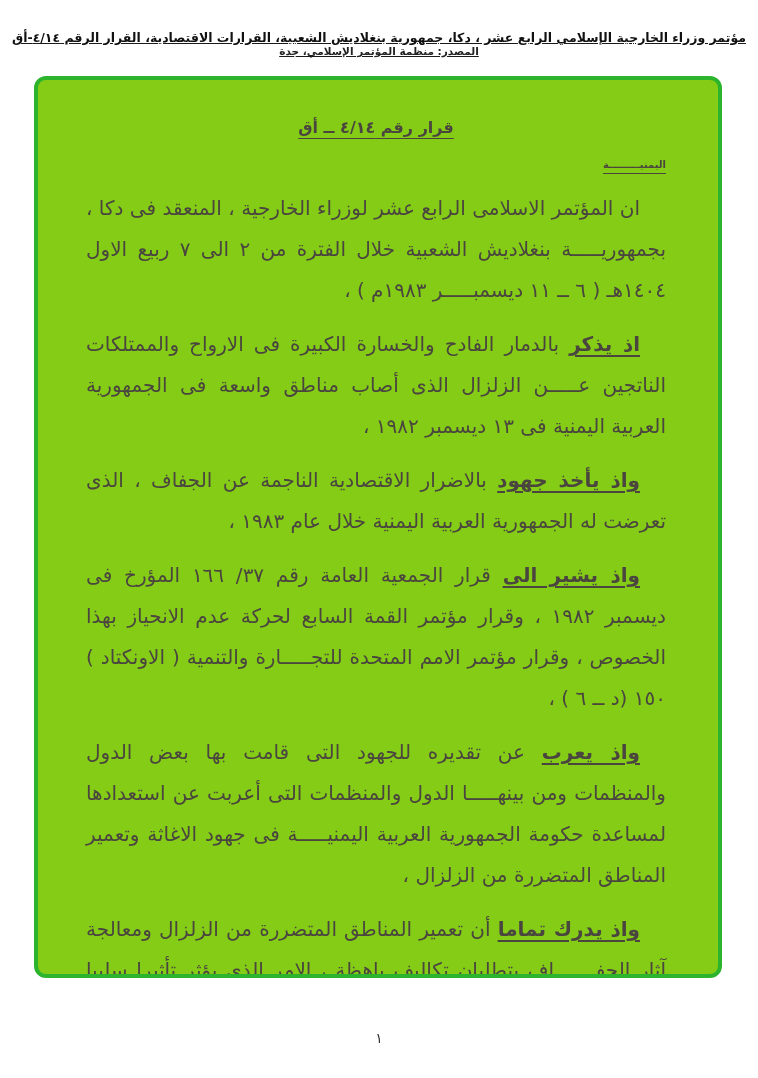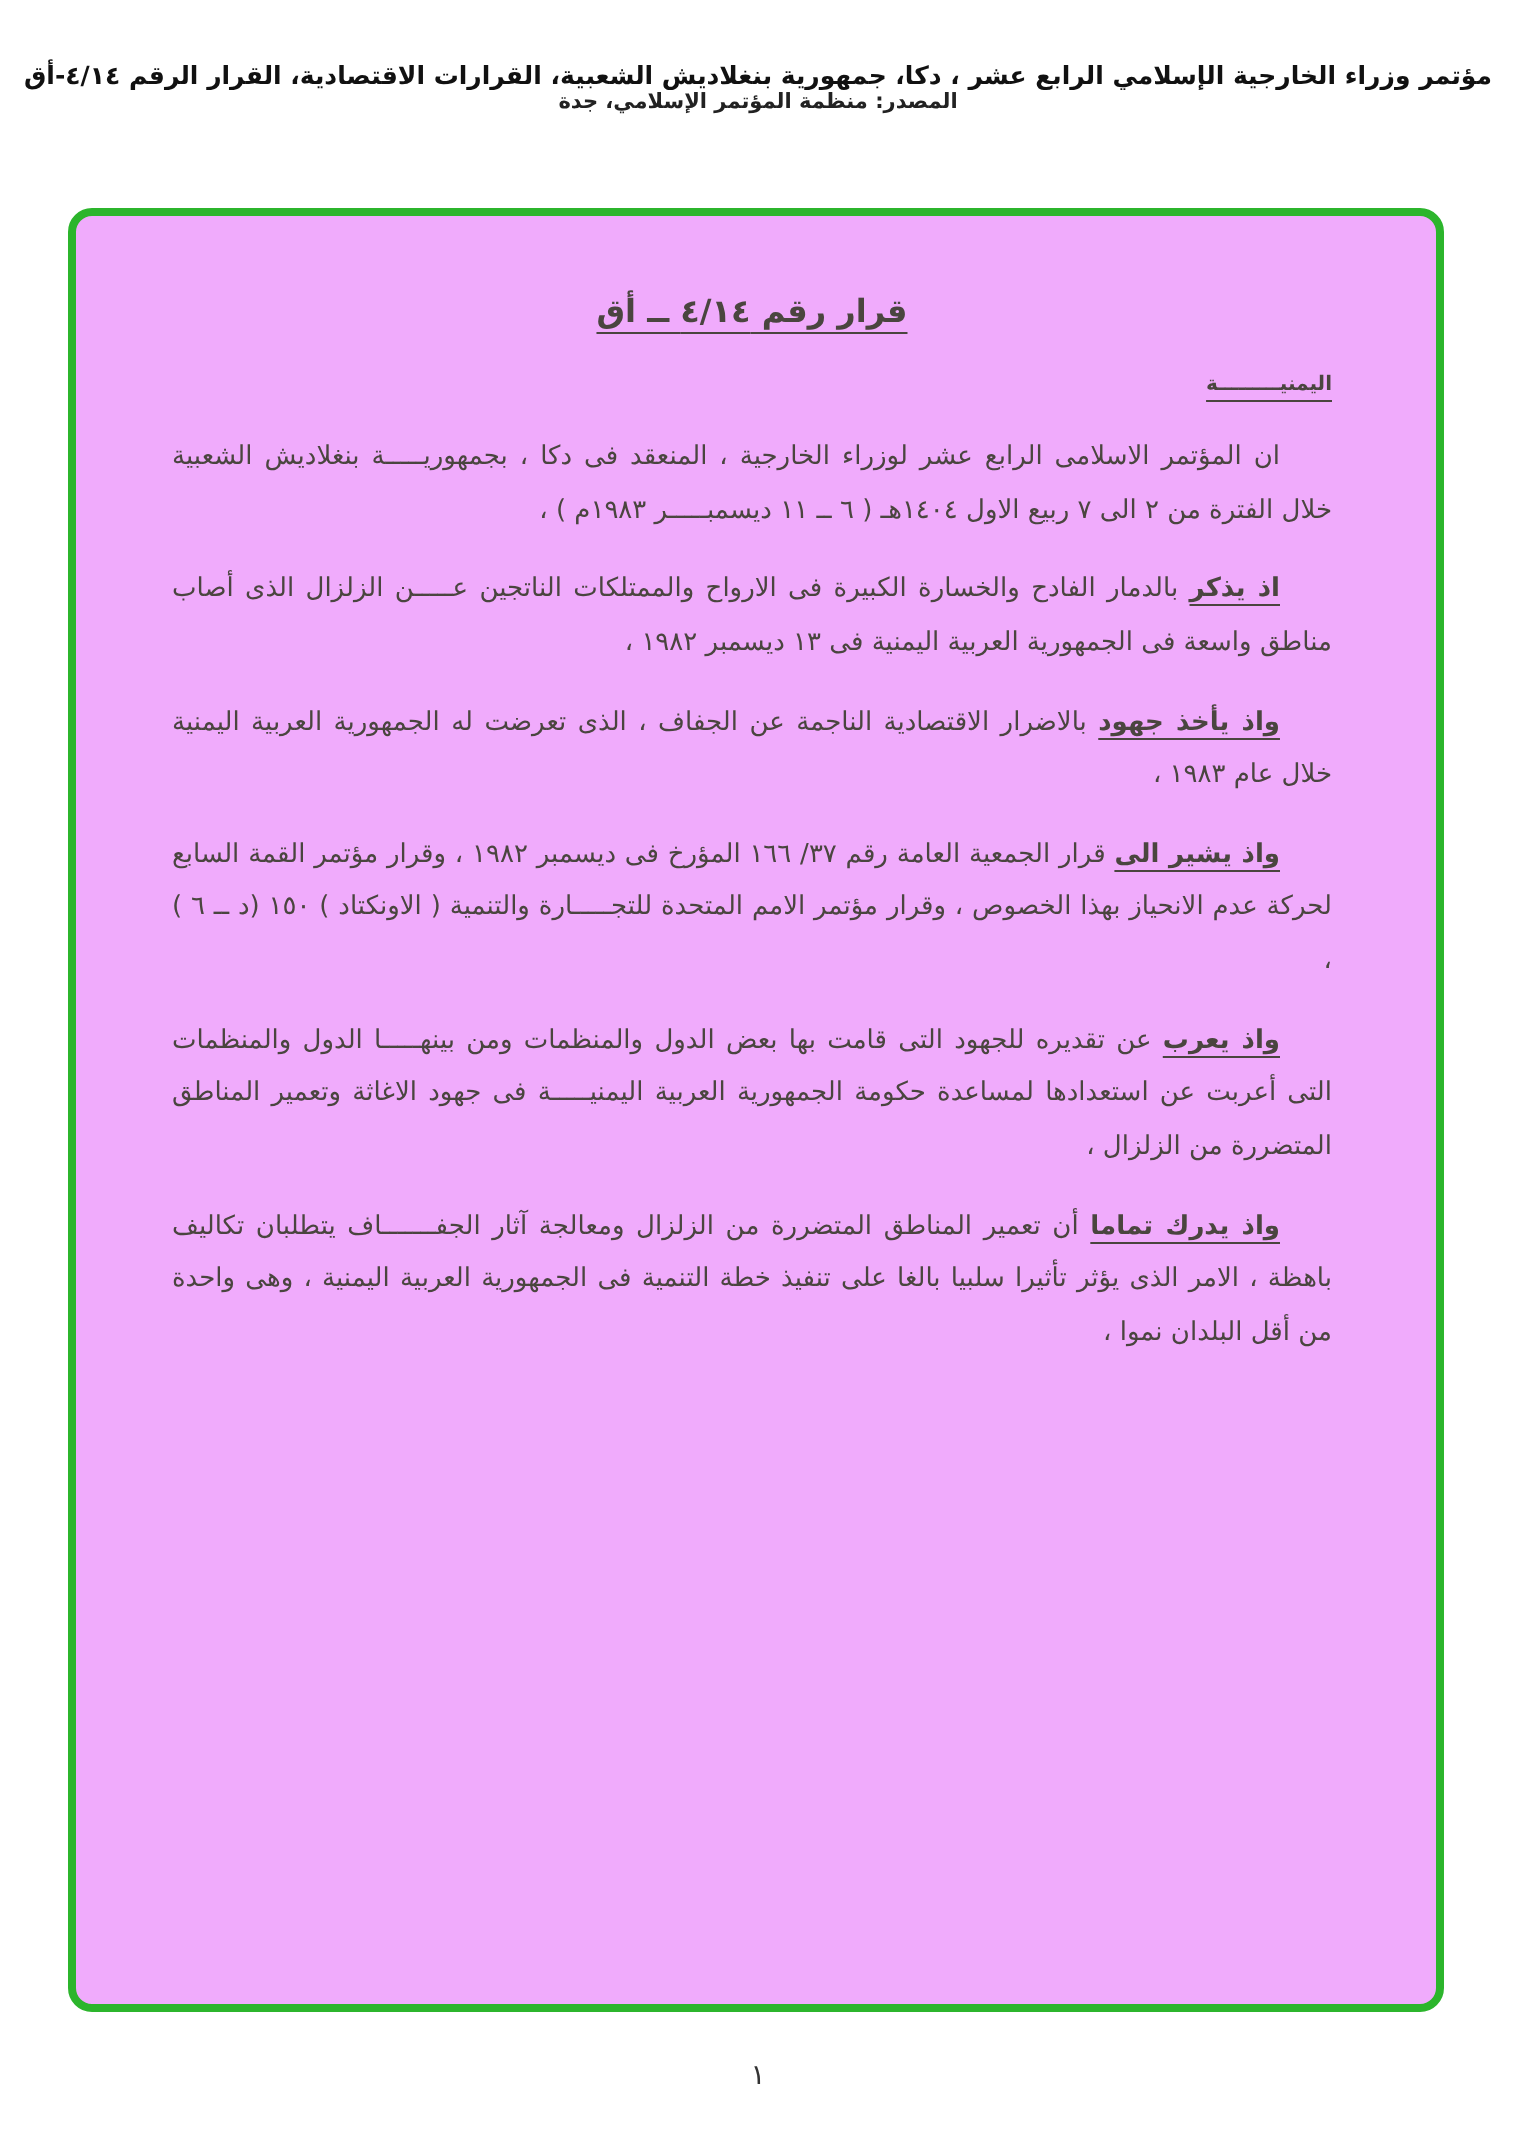--- a/index.html
+++ b/index.html
@@ -13,20 +13,21 @@
     color: #1a1a1a;
     position: relative;
     height: 1078px;
     overflow: hidden;
   }
   .page {
     width: 758px;
     height: 790px;
     position: relative;
     background: #ffffff;
+    text-decoration: underline;
   }
   .top-header {
     padding-top: 30px;
     text-align: center;
     direction: rtl;
   }
   .top-header .line1 {
     font-size: 12.5px;
     font-weight: bold;
     color: #111111;
@@ -34,26 +35,26 @@
   }
   .top-header .line2 {
     margin-top: 0;
     font-size: 10.5px;
     font-weight: bold;
     color: #222222;
   }
   .doc-frame {
     position: absolute;
     left: 34px;
-    top: 104px;
+    top: 76px;
     width: 688px;
     height: 902px;
     border: 4px solid #2cb52c;
     border-radius: 12px;
-    background: #f0abfc;
+    background: #84cc16;
     box-sizing: border-box;
     overflow: hidden;
   }
   .doc-inner {
     direction: rtl;
     padding: 38px 52px 20px 48px;
     color: #4a453f;
   }
   .res-title {
     text-align: center;
@@ -85,21 +86,21 @@
     color: #4a453f;
     margin-bottom: 18px;
   }
   .res-subtitle2 .u {
     text-decoration: underline;
     text-underline-offset: 5px;
   }
   .para {
     direction: rtl;
     text-align: justify;
-    font-size: 13px;
+    font-size: 20px;
     line-height: 2.05;
     color: #4a453f;
     margin: 0 0 13px 0;
     text-indent: 26px;
   }
   .para .lead {
     font-weight: bold;
     text-decoration: underline;
     text-underline-offset: 4px;
   }

